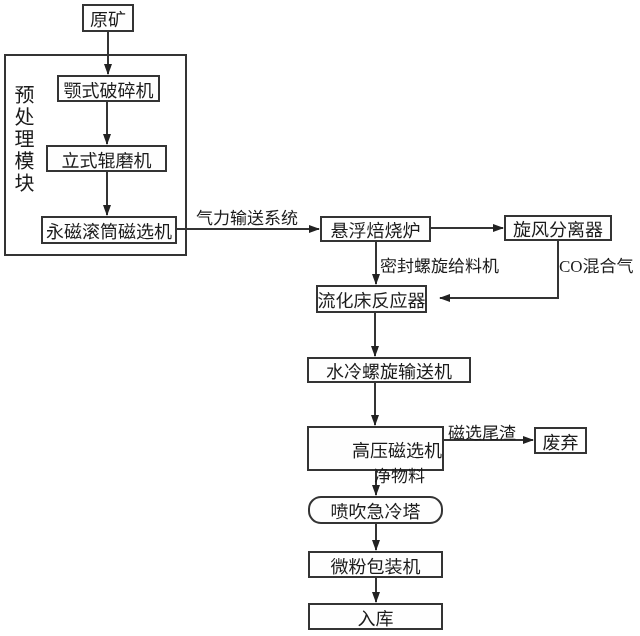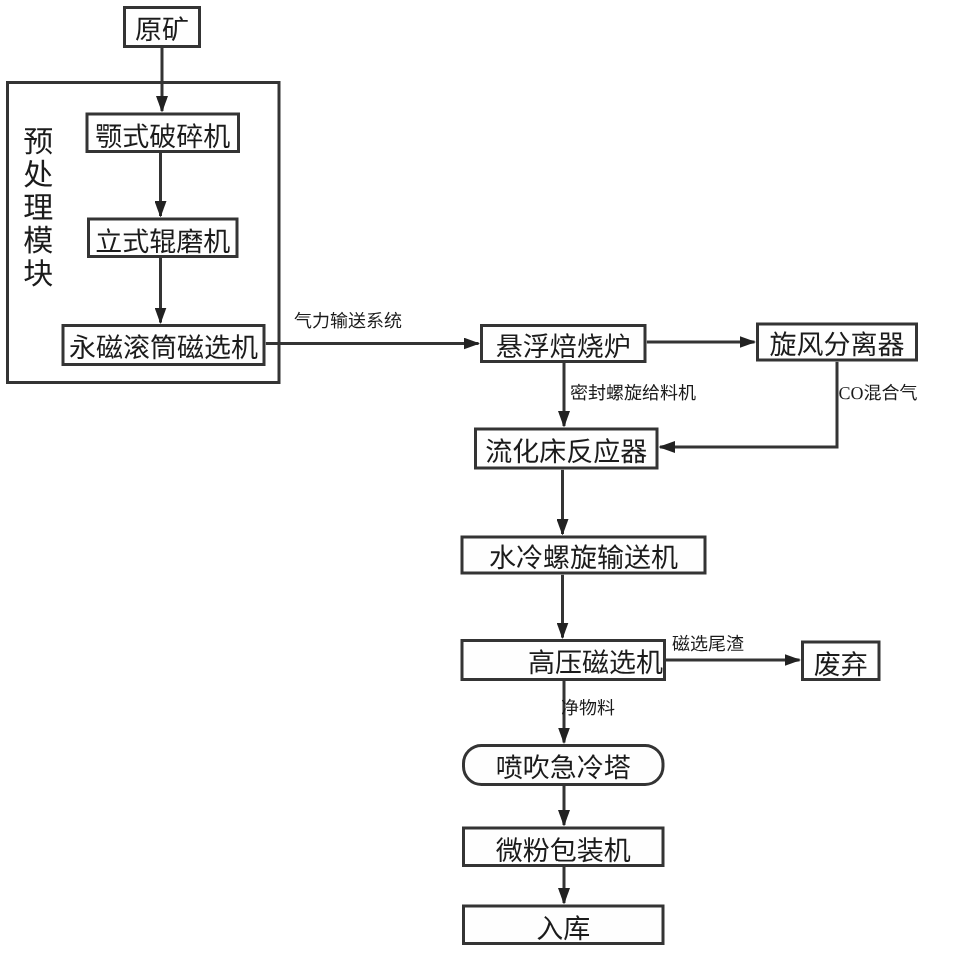--- a/index.html
+++ b/index.html
@@ -32,21 +32,21 @@
     white-space: nowrap;
   }
   .group-frame {
     position: absolute;
     box-sizing: border-box;
     border: 2px solid #343434;
     background: transparent;
   }
   .edge-label {
     position: absolute;
-    font-size: 12px;
+    font-size: 17px;
     color: #1b1b1b;
     white-space: nowrap;
     text-align: center;
   }
   .group-label {
     position: absolute;
     writing-mode: vertical-rl;
     text-orientation: upright;
     font-size: 20px;
     letter-spacing: 2px;
@@ -81,33 +81,33 @@
     </g>
   </svg>
 
   <div class="group-frame" style="left:4px; top:54px; width:183px; height:202px;"></div>
   <div class="group-label" style="left:9px; top:84px;">预处理模块</div>
 
   <div class="node" style="left:82px; top:4px; width:52px; height:28px;">原矿</div>
 
   <div class="node" style="left:57px; top:75px; width:103px; height:27px;">颚式破碎机</div>
 
-  <div class="node" style="left:58px; top:145px; width:101px; height:27px;">立式辊磨机</div>
+  <div class="node" style="left:46px; top:145px; width:121px; height:27px;">立式辊磨机</div>
 
   <div class="node" style="left:41px; top:216px; width:136px; height:28px;">永磁滚筒磁选机</div>
 
   <div class="node" style="left:320px; top:216px; width:111px; height:26px;">悬浮焙烧炉</div>
 
   <div class="node" style="left:504px; top:215px; width:108px; height:26px;">旋风分离器</div>
 
-  <div class="node" style="left:316px; top:285px; width:123px; height:28px;font-family:Liberation Mono, monospace;">流化床反应器</div>
+  <div class="node" style="left:316px; top:285px; width:111px; height:28px;font-family:Liberation Mono, monospace;">流化床反应器</div>
 
   <div class="node" style="left:307px; top:357px; width:164px; height:26px;">水冷螺旋输送机</div>
 
-  <div class="node" style="left:307px; top:426px; width:137px; height:28px;padding-left:43px;">高压磁选机</div>
+  <div class="node" style="left:307px; top:426px; width:137px; height:45px;padding-left:43px;">高压磁选机</div>
 
   <div class="node" style="left:534px; top:427px; width:53px; height:27px;">废弃</div>
 
   <div class="node" style="left:308px; top:496px; width:135px; height:28px;border-radius:13px;">喷吹急冷塔</div>
 
   <div class="node" style="left:308px; top:551px; width:135px; height:27px;">微粉包装机</div>
 
   <div class="node" style="left:308px; top:603px; width:135px; height:27px;">入库</div>
 
   <div class="edge-label" style="left:196px; top:204px;">气力输送系统</div>

